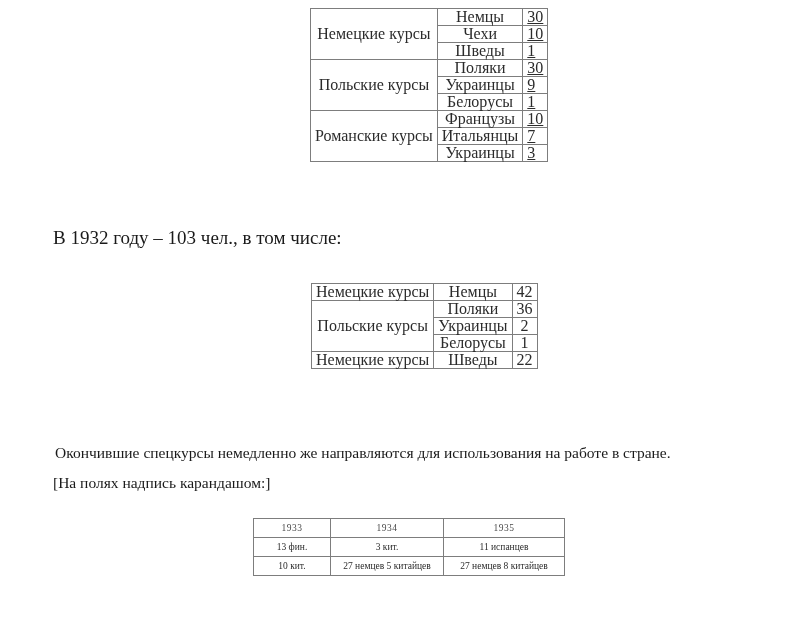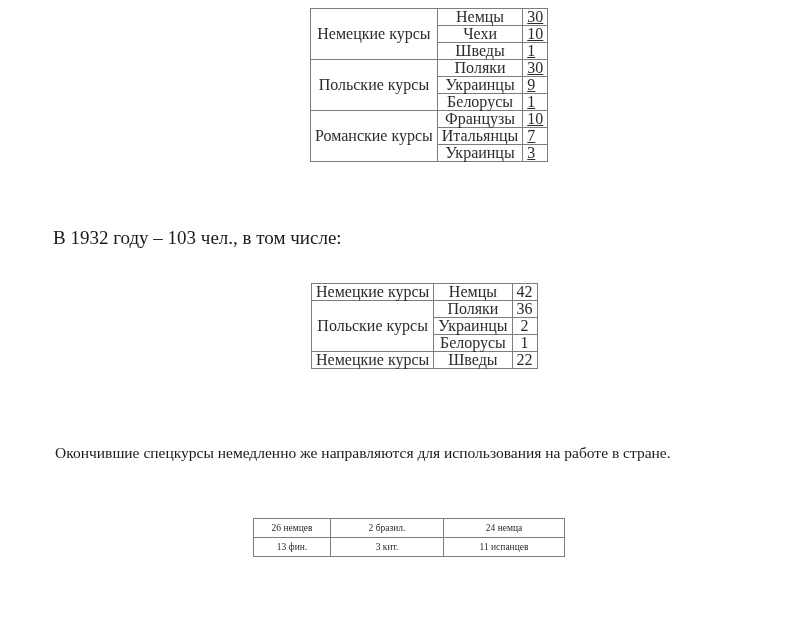--- a/index.html
+++ b/index.html
@@ -201,29 +201,35 @@
       </tr>
       <tr>
         <td class="group">Немецкие курсы</td>
         <td class="nation">Шведы</td>
         <td class="count">22</td>
       </tr>
     </tbody>
   </table>
 
   <div id="paragraph-graduates">Окончившие спецкурсы немедленно же направляются для использования на работе в стране.</div>
+  <div id="paragraph-margin-note">[На полях надпись карандашом:]</div>
 
   <table class="doc-table" id="table-years">
     <tbody>
       <tr>
-        <td class="c0">26 немцев</td>
-        <td class="c1">2 бразил.</td>
-        <td class="c2">24 немца</td>
+        <td class="c0 head">1933</td>
+        <td class="c1 head">1934</td>
+        <td class="c2 head">1935</td>
       </tr>
       <tr>
         <td class="c0">13 фин.</td>
         <td class="c1">3 кит.</td>
         <td class="c2">11 испанцев</td>
       </tr>
+      <tr>
+        <td class="c0">10 кит.</td>
+        <td class="c1">27 немцев 5 китайцев</td>
+        <td class="c2">27 немцев 8 китайцев</td>
+      </tr>
     </tbody>
   </table>
 
 </div>
 
 </body></html>

